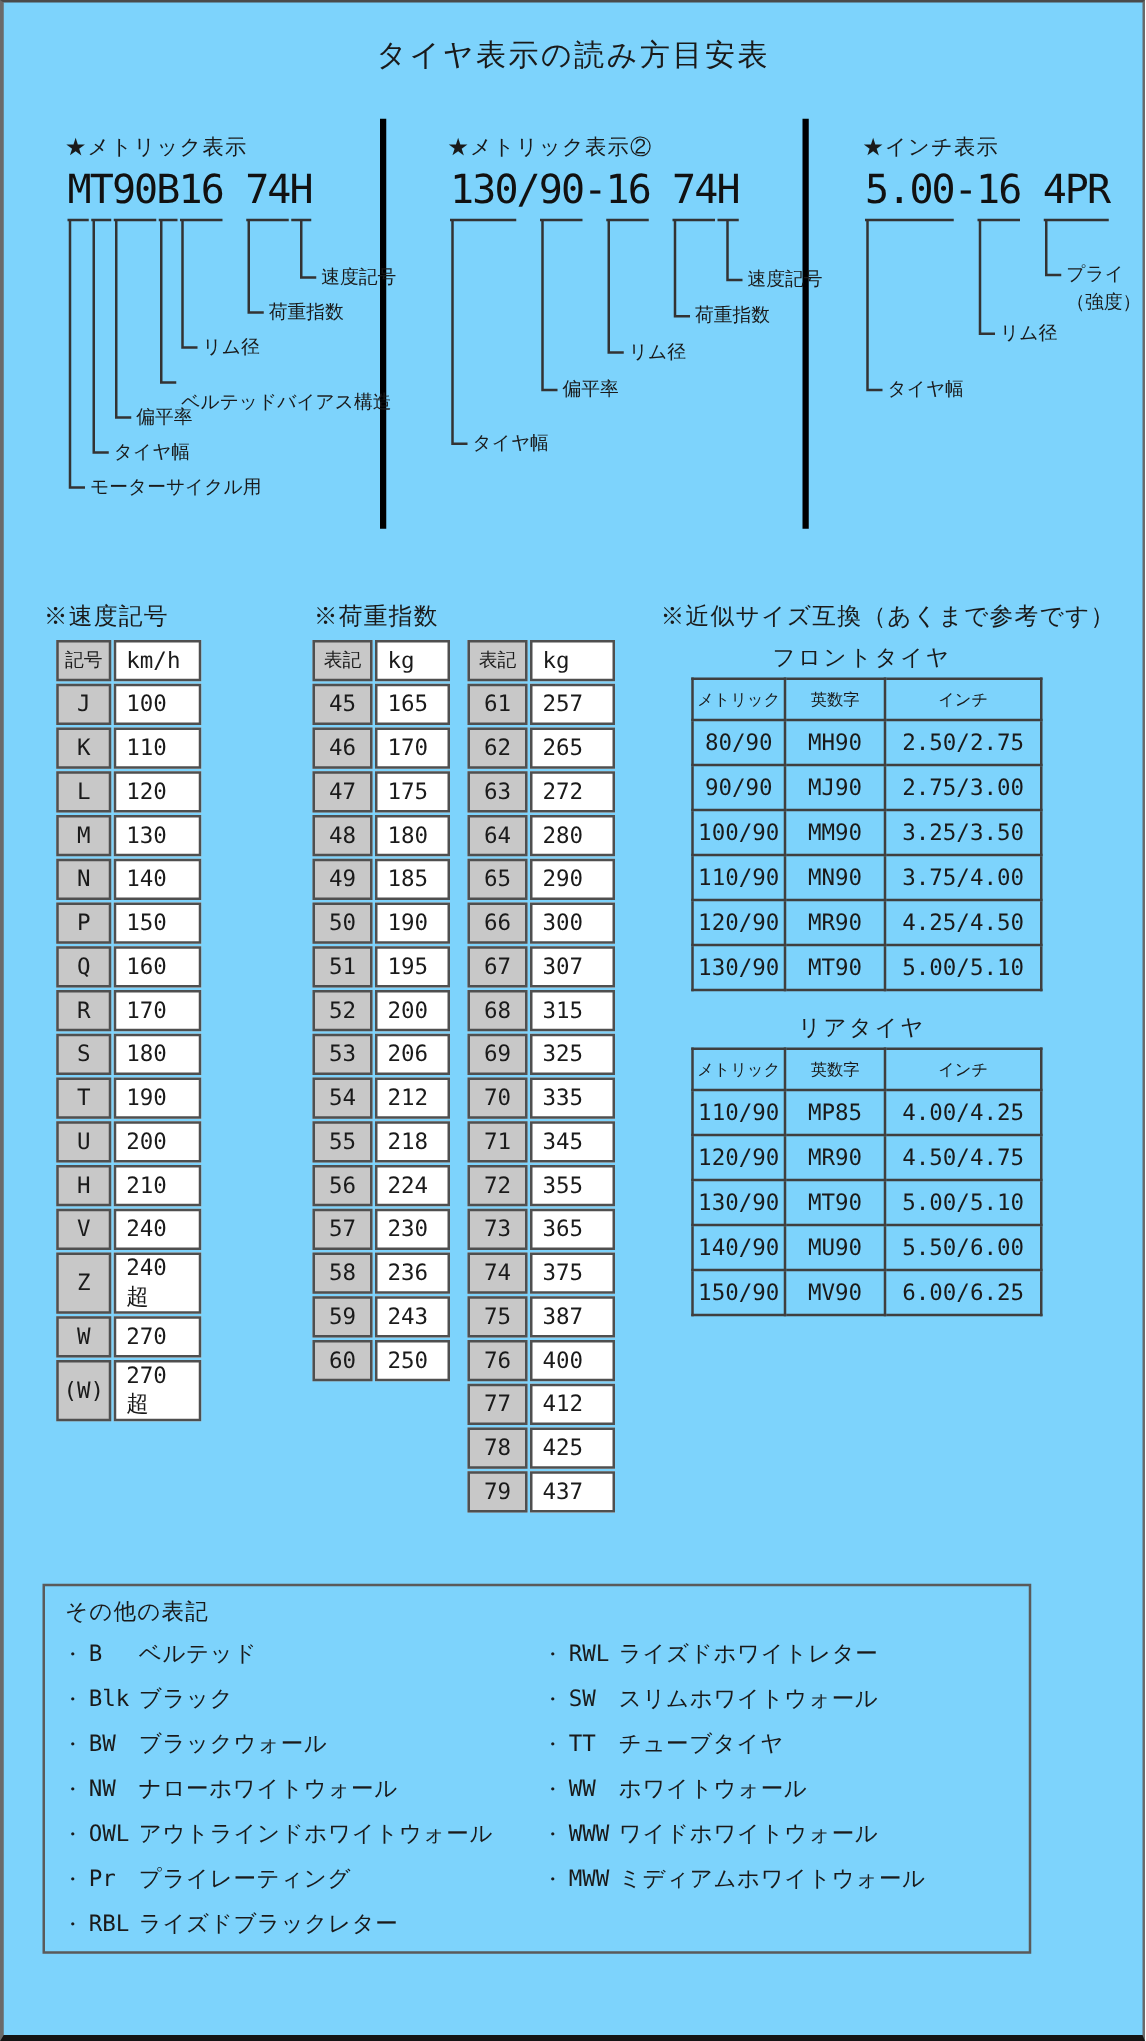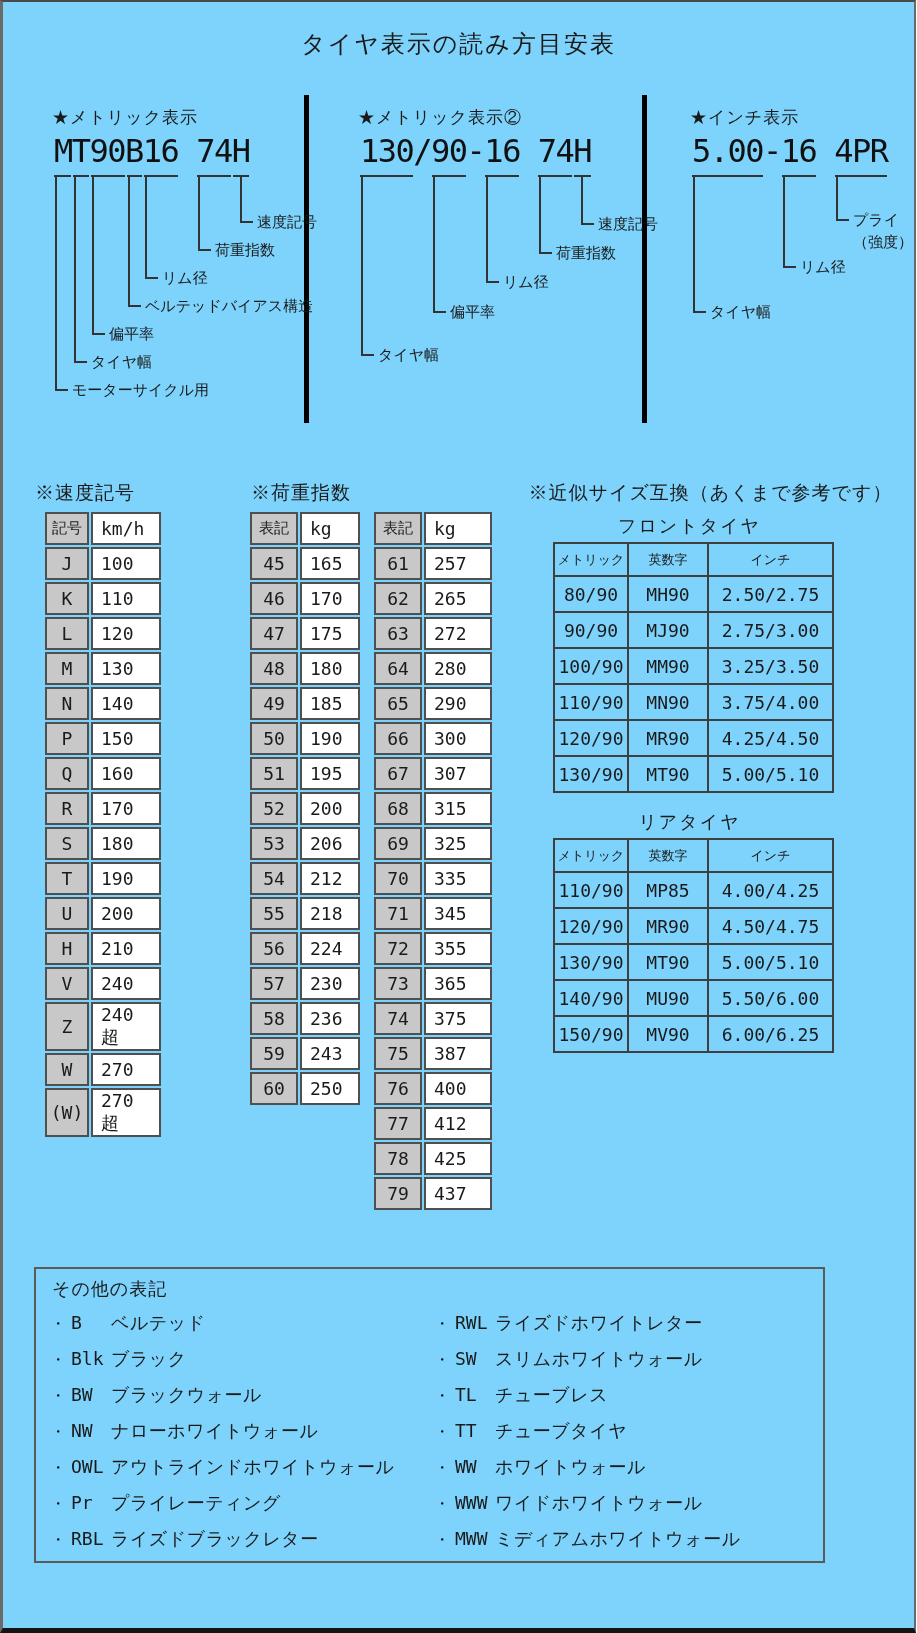--- a/index.html
+++ b/index.html
@@ -81,21 +81,21 @@
         <path d="M43 74 V232 H55"></path>
         <path d="M25 74 V260 H37"></path>
         <path d="M6 74 V288 H18"></path>
       </g>
     </svg>
     <div class="diag-header">★メトリック表示</div>
     <div class="tire-code">MT90B16 74H</div>
     <span class="nlabel" style="left:207px;top:120px;">速度記号</span>
     <span class="nlabel" style="left:165px;top:148px;">荷重指数</span>
     <span class="nlabel" style="left:112px;top:176px;">リム径</span>
-    <span class="nlabel" style="left:95px;top:204px;">ベルテッドバイアス構造</span>
+    <span class="nlabel" style="left:95px;top:220px;">ベルテッドバイアス構造</span>
     <span class="nlabel" style="left:59px;top:232px;">偏平率</span>
     <span class="nlabel" style="left:41px;top:260px;">タイヤ幅</span>
     <span class="nlabel" style="left:22px;top:288px;">モーターサイクル用</span>
   </div>
 
   <div class="abs diagram" style="left:320px;width:316px;">
     <svg class="diag-svg" width="316" height="322" viewBox="0 0 316 322">
       <g stroke="#333" stroke-width="2" fill="none">
         <path d="M4 74 H57"></path>
           <path d="M76 74 H110"></path>
@@ -555,23 +555,20 @@
     <ul class="notes-col" style="left:398px;">
 
         <li>
           <span class="note-code">RWL</span><span class="note-name">ライズドホワイトレター</span>
         </li>
 
         <li>
           <span class="note-code">SW</span><span class="note-name">スリムホワイトウォール</span>
         </li>
 
-        <li>
-          <span class="note-code">TL</span><span class="note-name">チューブレス</span>
-        </li>
 
         <li>
           <span class="note-code">TT</span><span class="note-name">チューブタイヤ</span>
         </li>
 
         <li>
           <span class="note-code">WW</span><span class="note-name">ホワイトウォール</span>
         </li>
 
         <li>

